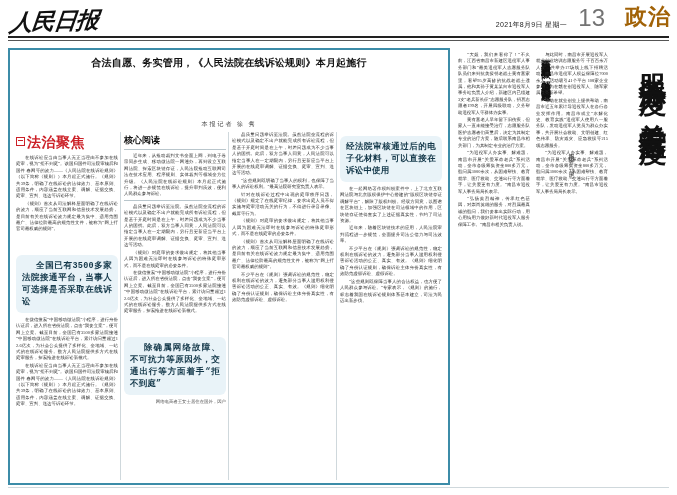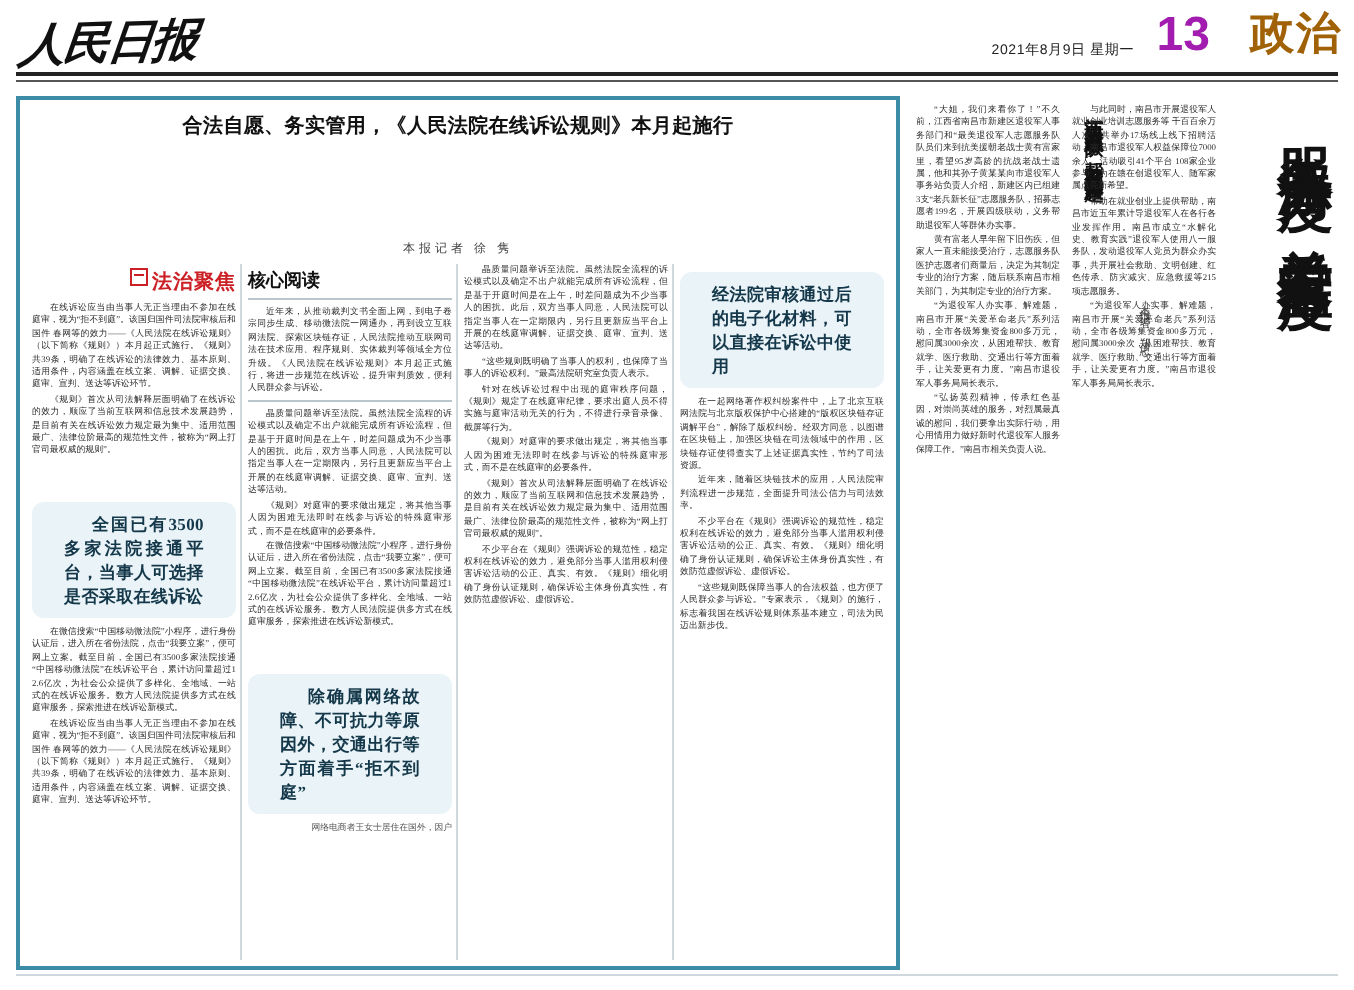--- a/index.html
+++ b/index.html
@@ -34,21 +34,21 @@
     position:absolute;left:8px;top:40px;width:661px;height:0;
     border-top:1px solid #555;
   }
   .dateline{
     position:absolute;right:110px;top:20px;
     font-size:7px;letter-spacing:.3px;color:#222;white-space:nowrap;
     font-family:"Liberation Sans","DejaVu Sans",sans-serif;
   }
   .pagenum{
     position:absolute;right:72px;top:6px;
-    font-size:24px;font-weight:bold;color:#a21caf;
+    font-size:24px;font-weight:normal;color:#737373;
     font-family:"Liberation Sans","DejaVu Sans",sans-serif;
     line-height:1;
   }
   .section-name{
     position:absolute;right:6px;top:5px;
     font-size:22px;font-weight:bold;color:#a16207;
     letter-spacing:1px;line-height:1.1;
   }
 
   
@@ -79,22 +79,22 @@
   .cols{
     position:absolute;left:6px;top:82px;width:426px;height:348px;
     display:flex;gap:6px;
   }
   .col{width:102px;position:relative;}
   .col .rule{
     position:absolute;right:-3px;top:0;bottom:0;border-right:1px solid #cfd8dc;
   }
 
   .focus-tag{
-    color:#cc2027;font-weight:bold;font-size:10px;
-    text-align:right;margin:2px 0 3px 0;letter-spacing:.5px;
+    color:#cc2027;font-weight:bold;font-size:14px;
+    text-align:left;margin:2px 0 3px 0;letter-spacing:.5px;
     font-family:"Liberation Sans","DejaVu Sans",sans-serif;
   }
   .focus-tag .sq{
     display:inline-block;width:7px;height:7px;border:1.2px solid #cc2027;
     margin-right:2px;vertical-align:1px;position:relative;
   }
   .focus-tag .sq::after{
     content:"";position:absolute;left:1px;right:1px;top:2.4px;height:1px;background:#cc2027;
   }
   .core-head{
@@ -105,24 +105,24 @@
 
   .body-text{
     font-size:4.4px;line-height:6.4px;text-align:justify;
     color:#2b2b2b;letter-spacing:.05px;
     word-break:break-all;
   }
   .body-text p{margin:0 0 1px 0;text-indent:9px;}
 
   
   .pull{
-    background:#e9f3f8;border-radius:6px;padding:5px 16px;margin:4px 0 4px 0;
+    background:#e9f3f8;border-radius:6px;padding:5px 6px;margin:4px 0 4px 0;
     font-weight:bold;font-size:8.5px;line-height:12px;color:#14384a;
     letter-spacing:.2px;text-align:justify;
-    font-family:Liberation Serif, serif;
+    font-family:Liberation Mono, monospace;
   }
   .pull.indent{text-indent:14px;margin-top:22px;}
   .caption{
     font-size:4.4px;color:#555;text-align:right;margin-top:2px;
   }
 
   
   .right{
     position:absolute;left:458px;top:48px;width:214px;height:437px;
   }

